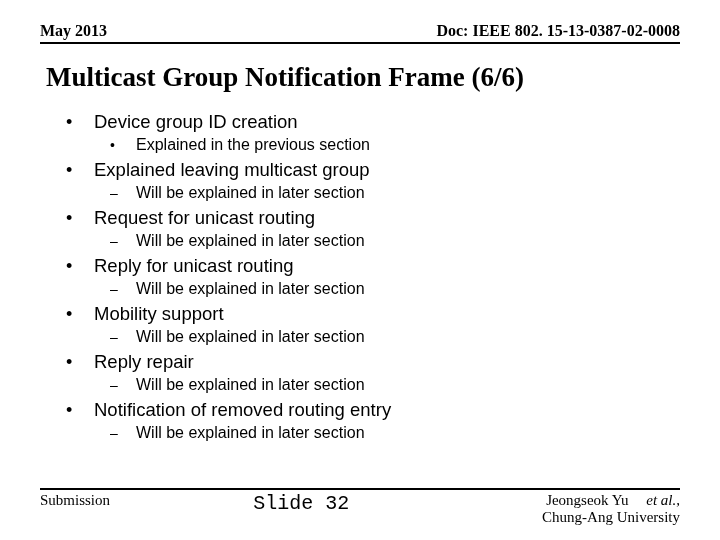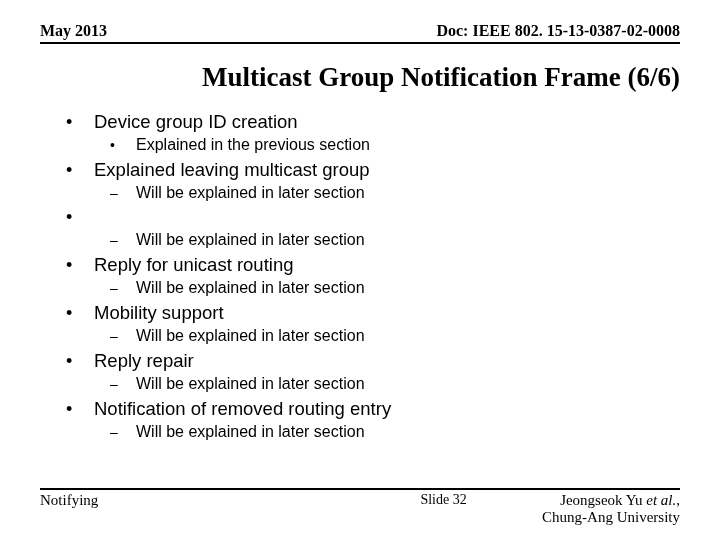--- a/index.html
+++ b/index.html
@@ -1,36 +1,36 @@
 <!DOCTYPE html>
 <html><head>
 <meta charset="utf-8">
 <style>
   * { margin: 0; padding: 0; box-sizing: border-box; }
   html, body { width: 720px; height: 540px; background: #fff; font-family: Arial, Helvetica, sans-serif; color: #000; }
   .slide { position: relative; width: 720px; height: 540px; padding: 22px 40px 20px 40px; }
   .header-row { display: flex; justify-content: space-between; align-items: flex-end; border-bottom: 2px solid #000; padding-bottom: 2px; }
   .date-label { font-family: "Times New Roman", Times, serif; font-weight: bold; font-size: 16px; }
   .doc-label { font-family: "Times New Roman", Times, serif; font-weight: bold; font-size: 16px; text-align: right; }
-  .title { font-family: "Times New Roman", Times, serif; font-weight: bold; font-size: 27px; margin-top: 18px; margin-left: 6px; text-align: right; }
+  .title { font-family: "Times New Roman", Times, serif; font-weight: bold; font-size: 27px; margin-top: 18px; margin-left: 6px; }
   .content { margin-top: 18px; margin-left: 26px; }
   ul.lvl1 { list-style: none; }
   ul.lvl1 > li { margin-bottom: 2px; }
   .b1-row { display: flex; align-items: baseline; font-size: 18.5px; }
   .b1-bullet { width: 28px; flex: 0 0 28px; text-align: left; font-size: 18px; }
   .b1-text { }
   ul.lvl2 { list-style: none; margin-left: 44px; margin-top: 3px; margin-bottom: 5px; }
   .b2-row { display: flex; align-items: baseline; font-size: 16px; }
   .b2-bullet { width: 26px; flex: 0 0 26px; font-size: 14px; }
   .b2-text { }
   .footer-row { position: absolute; left: 40px; right: 40px; bottom: 14px; border-top: 2px solid #000; padding-top: 2px; display: flex; align-items: flex-start; }
   .footer-left { font-family: "Times New Roman", Times, serif; font-size: 15px; flex: 1; }
-  .footer-center { font-family: Liberation Serif, serif; font-size: 14px; flex: 1; text-align: right; }
+  .footer-center { font-family: Liberation Mono, monospace; font-size: 20px; flex: 1; text-align: left; }
   .footer-right { font-family: "Times New Roman", Times, serif; font-size: 15px; flex: 1; text-align: right; line-height: 1.15; }
-  .italic { font-style: italic; }
+  .italic { font-style: italic; margin-left: 14px; }
 </style>
 </head>
 <body>
 
 <div class="slide">
 
   <div class="header-row">
     <div class="date-label">May 2013</div>
     <div class="doc-label">Doc: IEEE 802. 15-13-0387-02-0008</div>
   </div>
@@ -63,20 +63,21 @@
               <div class="b2-row">
                 <span class="b2-bullet">–</span>
                 <span class="b2-text">Will be explained in later section</span>
               </div>
             </li>
           </ul>
         </li>
         <li>
           <div class="b1-row">
             <span class="b1-bullet">•</span>
+            <span class="b1-text">Request for unicast routing</span>
           </div>
           <ul class="lvl2">
             <li>
               <div class="b2-row">
                 <span class="b2-bullet">–</span>
                 <span class="b2-text">Will be explained in later section</span>
               </div>
             </li>
           </ul>
         </li>
@@ -133,21 +134,21 @@
                 <span class="b2-bullet">–</span>
                 <span class="b2-text">Will be explained in later section</span>
               </div>
             </li>
           </ul>
         </li>
       </ul>
   </div>
 
   <div class="footer-row">
-    <div class="footer-left">Notifying</div>
+    <div class="footer-left">Submission</div>
     <div class="footer-center">Slide 32</div>
     <div class="footer-right">
       <span>Jeongseok Yu</span><span class="italic"> et al.</span><span>,</span><br>
       <span>Chung-Ang University</span>
     </div>
   </div>
 
 </div>
 
 </body></html>

